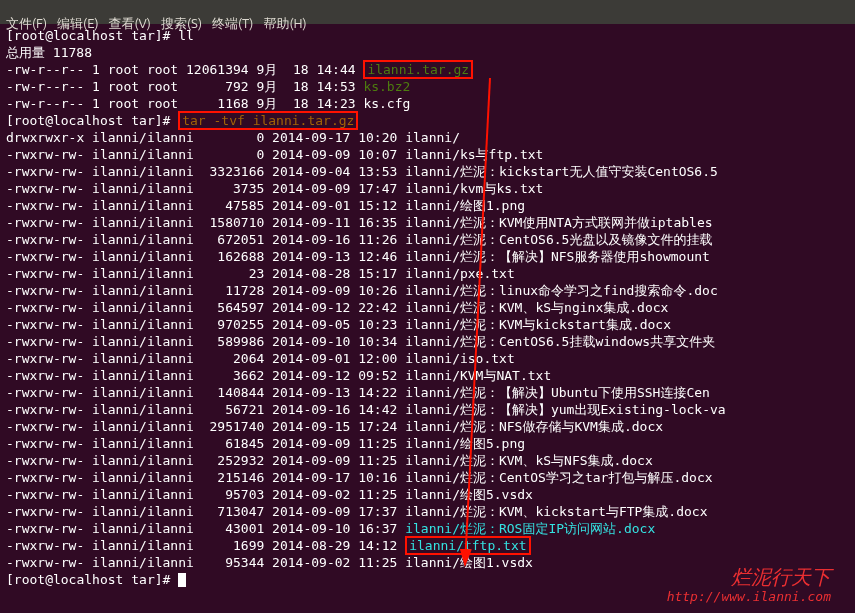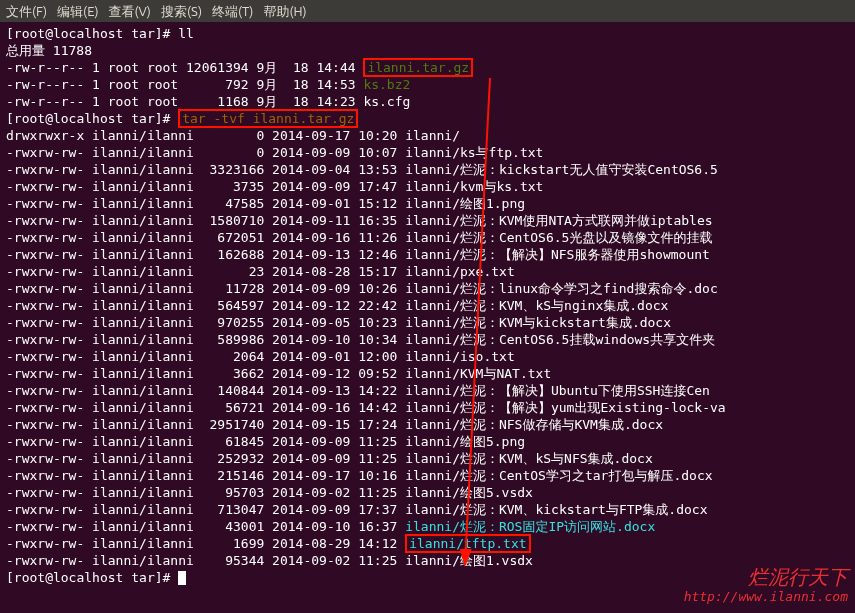--- a/index.html
+++ b/index.html
@@ -11,21 +11,21 @@
     width: 855px;
     height: 613px;
     overflow: hidden;
     position: relative;
   }
   .menubar {
     background: #3c3b37;
     color: #dfdbd2;
     height: 22px;
     line-height: 22px;
-    padding: 0 6px;
+    padding: 12px 6px;
     font-family: "Ubuntu", sans-serif;
     font-size: 13px;
     display: flex;
     gap: 10px;
   }
   .menubar span { cursor: pointer; }
   .terminal {
     padding: 3px 6px;
     white-space: pre;
     line-height: 17px;
@@ -53,21 +53,21 @@
     vertical-align: text-bottom;
   }
   .arrow-svg {
     position: absolute;
     top: 60px;
     left: 290px;
     pointer-events: none;
   }
   .watermark {
     position: absolute;
-    right: 7px;
+    right: 24px;
     bottom: 6px;
     font-family: "KaiTi", serif;
     color: #ff3333;
     font-size: 20px;
     font-style: italic;
     text-align: right;
     pointer-events: none;
     opacity: 0.9;
     line-height: 20px;
   }

